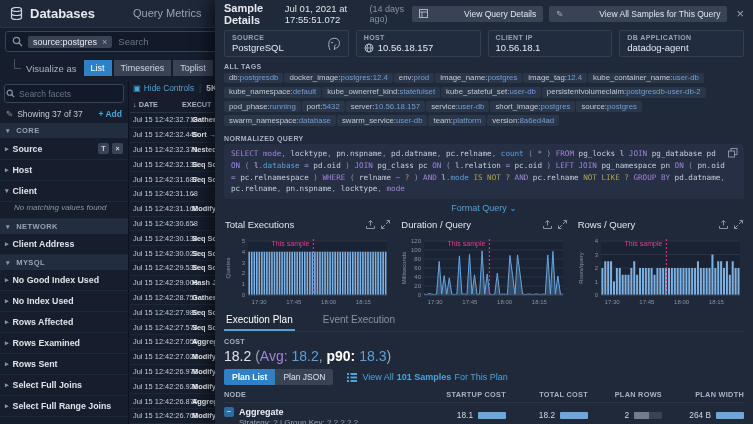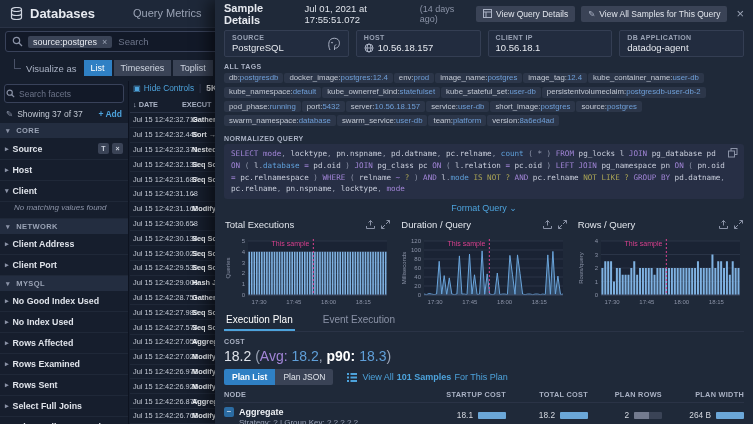--- a/index.html
+++ b/index.html
@@ -83,21 +83,21 @@
     background:#1f2939; box-shadow:-7px 0 14px rgba(0,0,0,.5); display:flex;
     flex-direction:column; }
   .phead { height:27px; display:flex; align-items:center; padding:0 9px;
     flex:none; }
   .ptitle { font-size:11px; font-weight:bold; margin-right:9px; }
   .pts { font-size:9.5px; color:#dfe3ea; margin-right:5px; }
   .pago { font-size:9px; color:#8b93a7; }
   .pbtns { margin-left:auto; display:flex; align-items:center; }
   .pbtn { background:#3a4356; border-radius:2px; color:#e1e5ec; font-size:8.5px;
     padding:3px 7px; margin-left:6px; display:inline-flex; align-items:center;
-    cursor:pointer; white-space:nowrap; }
+    cursor:pointer; white-space:nowrap;gap:32px; }
   .pbtn .ic { margin-right:4px; color:#aab2c4; }
   .pclose { color:#9aa3b5; font-size:13px; margin-left:9px; cursor:pointer; }
   .pbody { padding:3px 9px 0 9px; flex:1; overflow:hidden; display:flex; flex-direction:column; }
 
   .cards { display:flex; gap:7px; flex:none; }
   .card { flex:1; border:1px solid #343e53; border-radius:2px; padding:3px 7px;
     background:#222c3f; position:relative; min-height:27px; }
   .clabel { font-size:7px; font-weight:bold; color:#9aa3b5; letter-spacing:.4px; }
   .cvalue { font-size:9.5px; color:#e7eaf0; margin-top:1px; display:flex; align-items:center; }
   .cicon { position:absolute; right:7px; top:6px; color:#aab2c4; }
@@ -231,24 +231,20 @@
         </div>
         <div class="fitem">
           <span class="chev">▾</span>
           <span>Client</span>
         </div>
         <div class="fempty">No matching values found</div>
         <div class="fgroup"><span class="chev">▾ </span><span>NETWORK</span></div>
         <div class="fitem">
           <span class="chev">▸</span>
           <span>Client Address</span>
-        </div>
-        <div class="fitem">
-          <span class="chev">▸</span>
-          <span>Client Port</span>
         </div>
         <div class="fgroup"><span class="chev">▾ </span><span>MYSQL</span></div>
         <div class="fitem">
           <span class="chev">▸</span>
           <span>No Good Index Used</span>
         </div>
         <div class="fitem">
           <span class="chev">▸</span>
           <span>No Index Used</span>
         </div>

